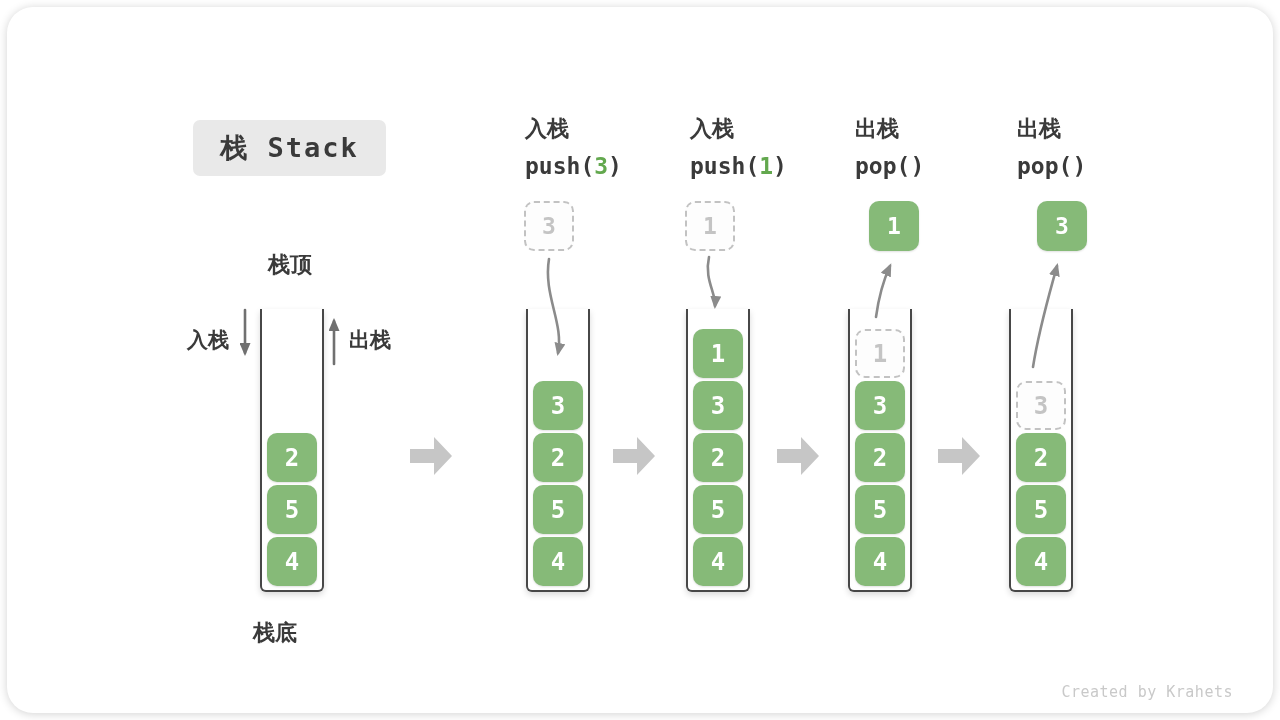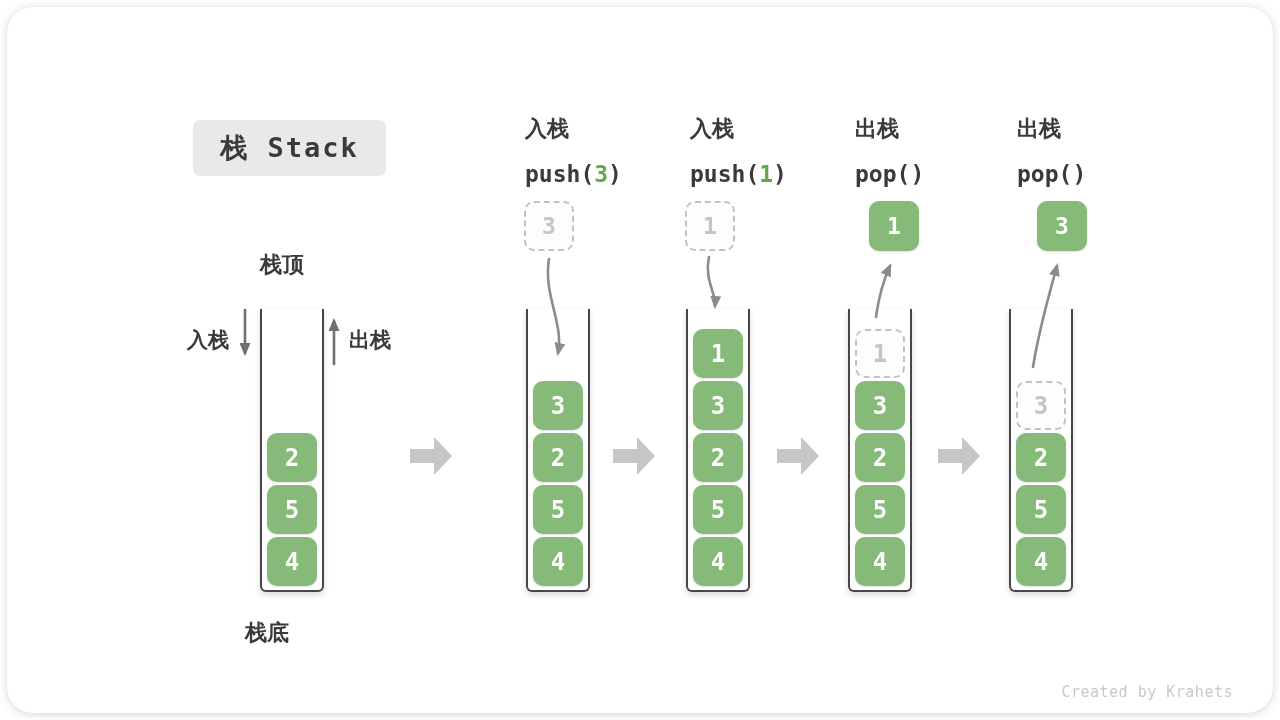--- a/index.html
+++ b/index.html
@@ -12,25 +12,25 @@
   .title-box{position:absolute;left:186px;top:113px;width:193px;height:56px;
              background:var(--title-bg);border-radius:7px;
              display:flex;align-items:center;justify-content:center;
              font-size:27px;font-weight:600;color:var(--text-dark);
              letter-spacing:2px;
              font-family:"DejaVu Sans Mono","Liberation Sans",sans-serif;}
   
   .op{position:absolute;top:106px;}
   .op-name{font-size:22px;font-weight:600;color:var(--text-dark);line-height:32px;}
   .op-code{font-family:"DejaVu Sans Mono",monospace;font-size:23px;font-weight:600;
-           color:var(--text-dark);line-height:34px;margin-top:12px;}
+           color:var(--text-dark);line-height:34px;margin-top:4px;}
   .op-code .arg{color:var(--code-green);font-weight:700;}
   
   .side-label{position:absolute;font-size:21px;font-weight:700;color:#3a3a3a;}
-  .center-label{position:absolute;width:60px;text-align:left;
+  .center-label{position:absolute;width:60px;text-align:center;
                 font-size:22px;font-weight:700;color:#3a3a3a;}
   
   .stack-container{position:absolute;top:302px;width:60px;height:281px;
                    border-left:2px solid var(--wall);
                    border-right:2px solid var(--wall);
                    border-bottom:2px solid var(--wall);
                    border-radius:0 0 6px 6px;background:#ffffff;
                    box-shadow:0 3px 6px rgba(0,0,0,0.15);}
   .stack-cells{position:absolute;left:0;right:0;bottom:4px;
                display:flex;flex-direction:column;align-items:center;gap:3px;}

